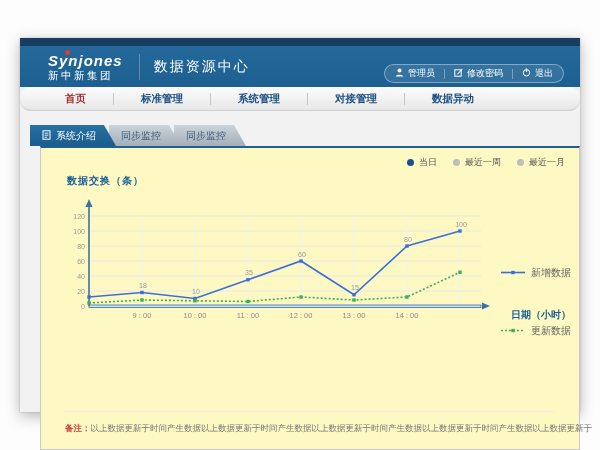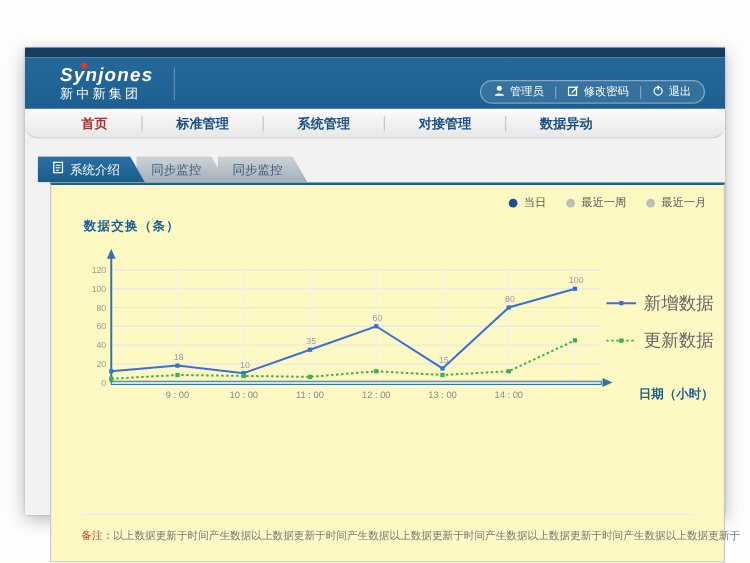--- a/index.html
+++ b/index.html
@@ -48,43 +48,44 @@
   .radio-dot { width:7px; height:7px; border-radius:50%; background:#bdbdbd; }
   .filter.selected .radio-dot { background:#1c4f8e; }
 
   .ylabel { position:absolute; left:26px; top:26px; font-size:10px; font-weight:bold; color:#1b5e97; letter-spacing:1px; }
   .xlabel { position:absolute; left:470px; top:160px; font-size:10px; font-weight:bold; color:#1b5e97; }
 
   .chart-wrap { position:absolute; left:12px; top:46px; }
 
   
   .chart-legend { position:absolute; right:8px; top:86px; display:flex; flex-direction:column; gap:12px; }
-  .legend-row { display:flex; align-items:flex-start; gap:6px; font-size:14px; color:#666; }
+  .legend-row { display:flex; align-items:center; gap:6px; font-size:10px; color:#666;margin-top:32px; }
 
   
   .note { position:absolute; left:24px; right:24px; bottom:14px; border-top:1px solid #ededed; padding-top:11px; font-size:8.5px; color:#777; text-align:center; white-space:nowrap; }
-  .note-label { color:#d03a3a; font-weight:normal; }
+  .note-label { color:#d03a3a; font-weight:bold; }
 
   svg text { font-family:"Liberation Sans", sans-serif; }
 </style>
 </head>
 <body>
 
 <div class="stage">
   <div class="screen">
 
     <div class="top-strip"></div>
 
     <div class="header">
       <div class="logo">
         <span class="logo-dot"></span>
         <span class="logo-main">Synjones</span>
         <span class="logo-sub">新中新集团</span>
       </div>
       <div class="header-divider"></div>
+      <div class="app-title">数据资源中心</div>
 
       <div class="user-pill">
         <span class="user-item">
           <span class="uicon">
             <svg width="9" height="9" viewBox="0 0 9 9">
                 <circle cx="4.5" cy="2.6" r="2" fill="#fff"></circle>
                 <path d="M0.8 8.6 C0.8 6.2 8.2 6.2 8.2 8.6 Z" fill="#fff"></path>
               </svg>
           </span>
           <span>管理员</span>

